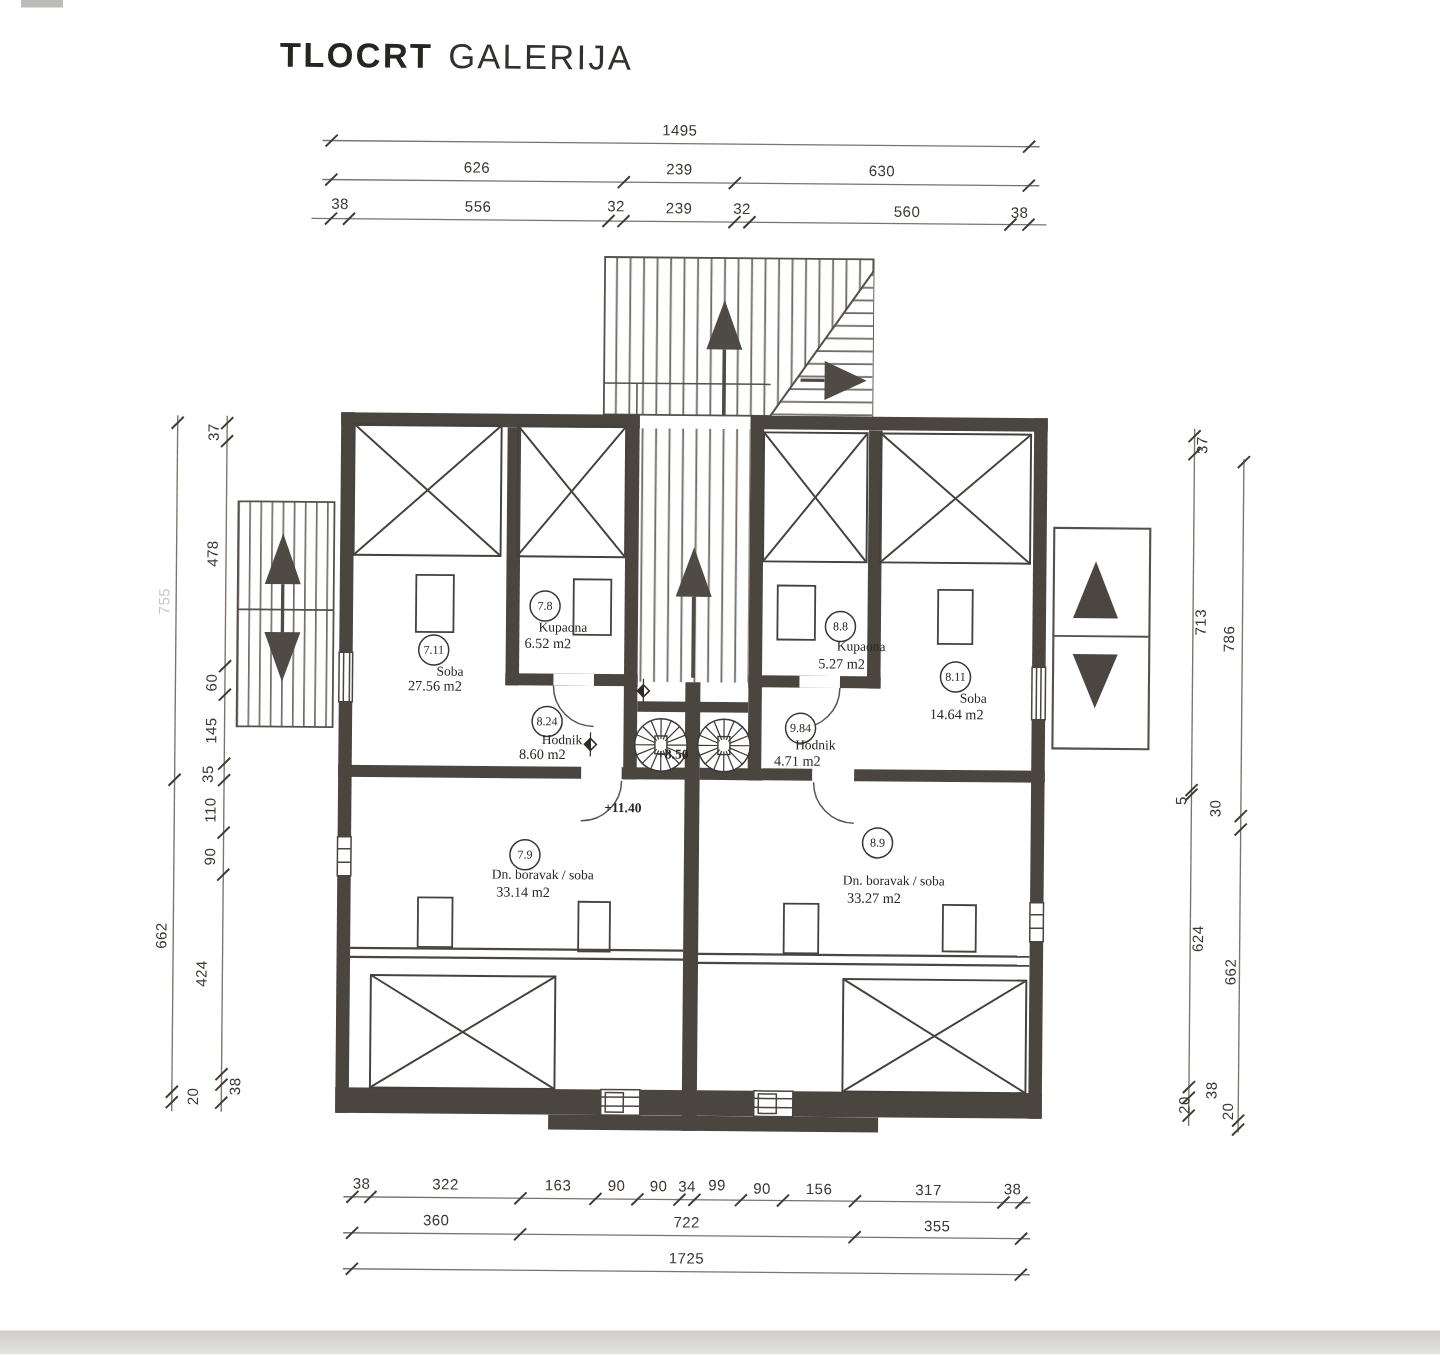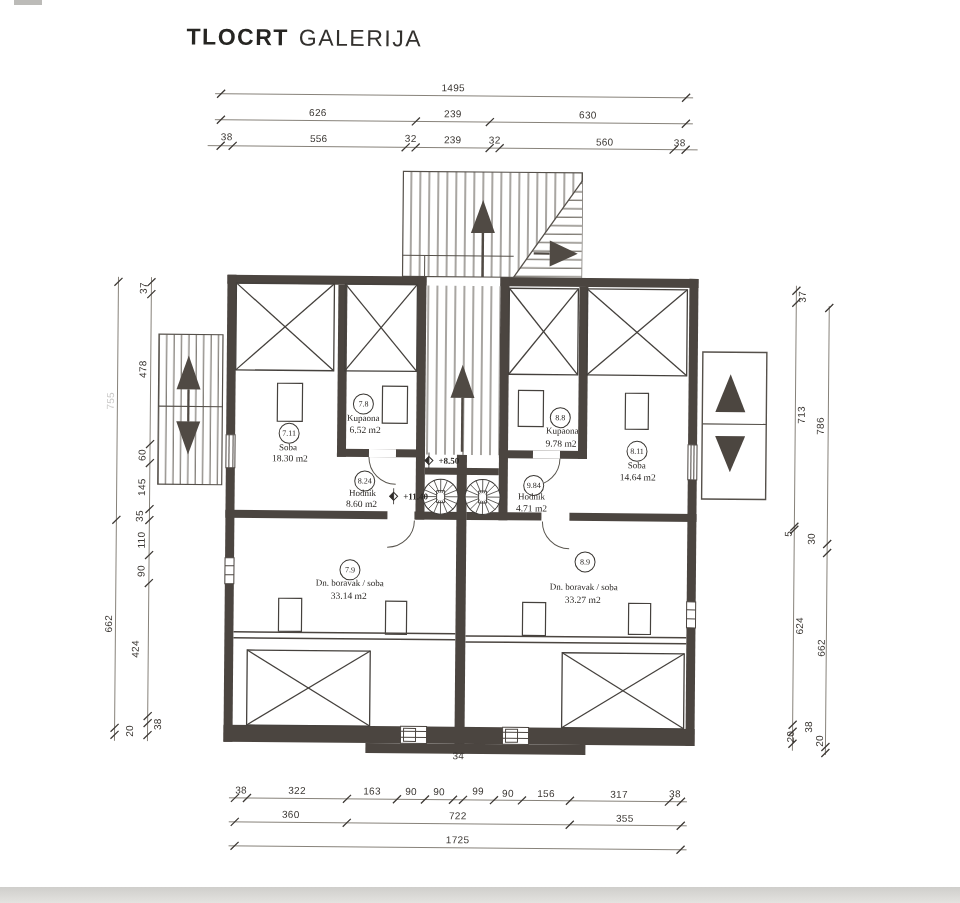--- a/index.html
+++ b/index.html
@@ -14,25 +14,25 @@
   .dim{position:absolute;transform:translate(-50%,-50%);font-size:10px;color:#3b3733;
        white-space:nowrap;letter-spacing:.3px;}
   .dimv{position:absolute;transform:translate(-50%,-50%) rotate(-90deg);font-size:10px;
         color:#3b3733;white-space:nowrap;letter-spacing:.3px;}
   .faint{opacity:.28;}
   .badge{position:absolute;transform:translate(-50%,-50%);width:19px;height:19px;
          border:1px solid #3a3733;border-radius:50%;background:#fff;
          font-family:"Liberation Serif",serif;font-size:8px;color:#2a2724;
          display:flex;align-items:center;justify-content:center;}
   .rname{position:absolute;transform:translate(-50%,-50%);font-family:"Liberation Serif",serif;
-         font-size:9px;color:#2a2724;white-space:nowrap;}
+         font-size:9px;color:#2a2724;white-space:nowrap;margin-left:12px;}
   .rarea{position:absolute;transform:translate(-50%,-50%);font-family:"Liberation Serif",serif;
          font-size:9.5px;color:#2a2724;white-space:nowrap;}
   .elev{position:absolute;transform:translate(-50%,-50%);font-family:"Liberation Serif",serif;
-        font-size:9px;font-weight:700;color:#2a2724;white-space:nowrap;}
+        font-size:9px;font-weight:700;color:#2a2724;white-space:nowrap;margin-top:42px;}
   .scanband{position:absolute;left:0;top:887px;width:960px;height:16px;
             background:linear-gradient(#cfcecb,#e4e3e0);}
   .corner{position:absolute;left:14px;top:0;width:28px;height:5px;background:#8f8d89;opacity:.6;}
 </style>
 </head>
 <body>
 
 <div class="page">
 <div class="sheet">
 
@@ -282,21 +282,21 @@
 <span class="dim" style="left:450px;top:140px">239</span>
 <span class="dim" style="left:492px;top:140px">32</span>
 <span class="dim" style="left:602px;top:141px">560</span>
 <span class="dim" style="left:677px;top:141px">38</span>
 
 <span class="dim" style="left:244px;top:792px">38</span>
 <span class="dim" style="left:300px;top:792px">322</span>
 <span class="dim" style="left:375px;top:792px">163</span>
 <span class="dim" style="left:414px;top:792px">90</span>
 <span class="dim" style="left:442px;top:792px">90</span>
-<span class="dim" style="left:461px;top:756px">34</span>
+<span class="dim" style="left:461px;top:792px">34</span>
 <span class="dim" style="left:481px;top:791px">99</span>
 <span class="dim" style="left:511px;top:793px">90</span>
 <span class="dim" style="left:549px;top:793px">156</span>
 <span class="dim" style="left:622px;top:793px">317</span>
 <span class="dim" style="left:678px;top:792px">38</span>
 <span class="dim" style="left:294px;top:816px">360</span>
 <span class="dim" style="left:461px;top:816px">722</span>
 <span class="dim" style="left:628px;top:817px">355</span>
 <span class="dim" style="left:461px;top:840px">1725</span>
 
@@ -319,37 +319,37 @@
 <span class="dimv" style="left:801px;top:623px">624</span>
 <span class="dimv" style="left:793px;top:734px">20</span>
 <span class="dimv" style="left:811px;top:724px">38</span>
 <span class="dimv" style="left:820px;top:423px">786</span>
 <span class="dimv" style="left:812px;top:536px">30</span>
 <span class="dimv" style="left:823px;top:645px">662</span>
 <span class="dimv" style="left:822px;top:738px">20</span>
 
 <div class="badge" style="left:289px;top:435px">7.11</div>
 <span class="rname" style="left:288px;top:449px">Soba</span>
-<span class="rarea" style="left:290px;top:460px">18.30 m2</span>
+<span class="rarea" style="left:290px;top:460px">27.56 m2</span>
 
 <div class="badge" style="left:363px;top:405px">7.8</div>
 <span class="rname" style="left:363px;top:419px">Kupaona</span>
 <span class="rarea" style="left:365px;top:431px">6.52 m2</span>
 
 <div class="badge" style="left:365px;top:482px">8.24</div>
 <span class="rname" style="left:363px;top:494px">Hodnik</span>
 <span class="rarea" style="left:362px;top:505px">8.60 m2</span>
 
 <div class="badge" style="left:351px;top:571px">7.9</div>
 <span class="rname" style="left:351px;top:584px">Dn. boravak / soba</span>
 <span class="rarea" style="left:350px;top:597px">33.14 m2</span>
 
 <div class="badge" style="left:560px;top:417px">8.8</div>
 <span class="rname" style="left:562px;top:430px">Kupaona</span>
-<span class="rarea" style="left:561px;top:443px">9.78 m2</span>
+<span class="rarea" style="left:561px;top:443px">5.27 m2</span>
 
 <div class="badge" style="left:637px;top:450px">8.11</div>
 <span class="rname" style="left:637px;top:464px">Soba</span>
 <span class="rarea" style="left:638px;top:476px">14.64 m2</span>
 
 <div class="badge" style="left:534px;top:485px">9.84</div>
 <span class="rname" style="left:532px;top:496px">Hodnik</span>
 <span class="rarea" style="left:532px;top:508px">4.71 m2</span>
 
 <div class="badge" style="left:586px;top:561px">8.9</div>

